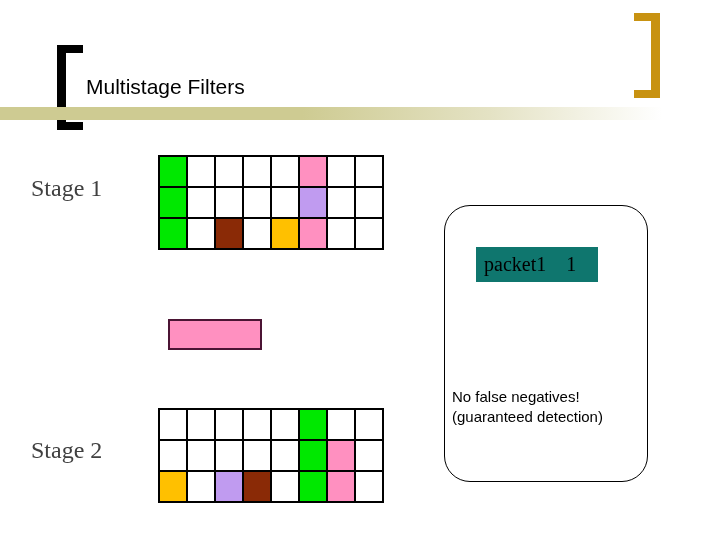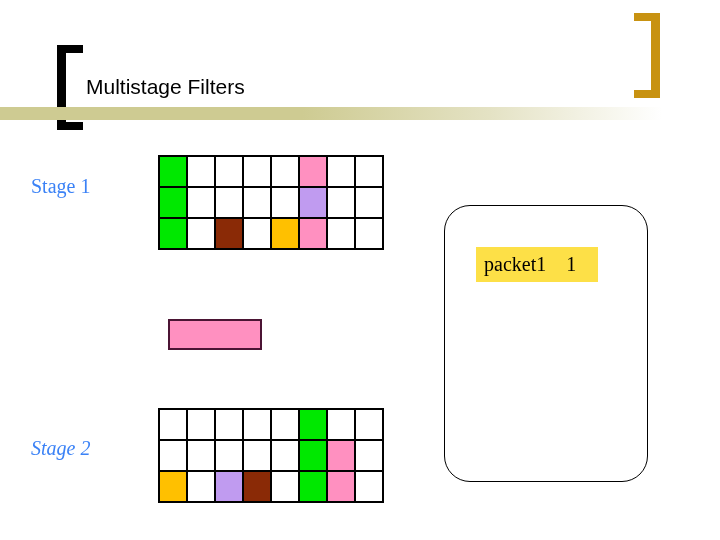--- a/index.html
+++ b/index.html
@@ -36,24 +36,24 @@
     position:absolute;left:86px;top:70px;
     font-family:"Liberation Sans", sans-serif;
     font-size:21px;line-height:34px;color:#000000;
     white-space:nowrap;
   }
 
   
   .stage-label{
     position:absolute;
     font-family:"Liberation Serif", serif;
-    font-size:20px;color:#3b82f6;white-space:nowrap;
+    font-size:24px;color:#404040;white-space:nowrap;
   }
   #stage1-label{left:31px;top:175px;}
-  #stage2-label{left:31px;top:437px;font-style:italic;}
+  #stage2-label{left:31px;top:437px;}
 
   
   .grid{position:absolute;display:grid;
         grid-template-columns:repeat(8,28px);
         grid-template-rows:repeat(3,31px);
         background:#000000;
         gap:0;}
   .grid .cell{
     background:#FFFFFF;
     box-shadow:inset 0 0 0 1px #000000;
@@ -169,18 +169,22 @@
       <div class="cell" style="background: rgb(255, 255, 255);"></div>
       <div class="cell" style="background: rgb(192, 155, 240);"></div>
       <div class="cell" style="background: rgb(138, 42, 6);"></div>
       <div class="cell" style="background: rgb(255, 255, 255);"></div>
       <div class="cell" style="background: rgb(0, 232, 0);"></div>
       <div class="cell" style="background: rgb(255, 144, 192);"></div>
       <div class="cell" style="background: rgb(255, 255, 255);"></div>
     </div>
 
   <div id="packet-memory-box"></div>
-  <div id="packet-entry" style="background: #fde047;">
+  <div id="packet-entry" style="background: #0f766e;">
     <span class="ptext">packet1    1</span>
   </div>
 
+  <div id="note">
+    <div>No false negatives!</div>
+    <div>(guaranteed detection)</div>
+  </div>
 
 </div>
 
 </body></html>

